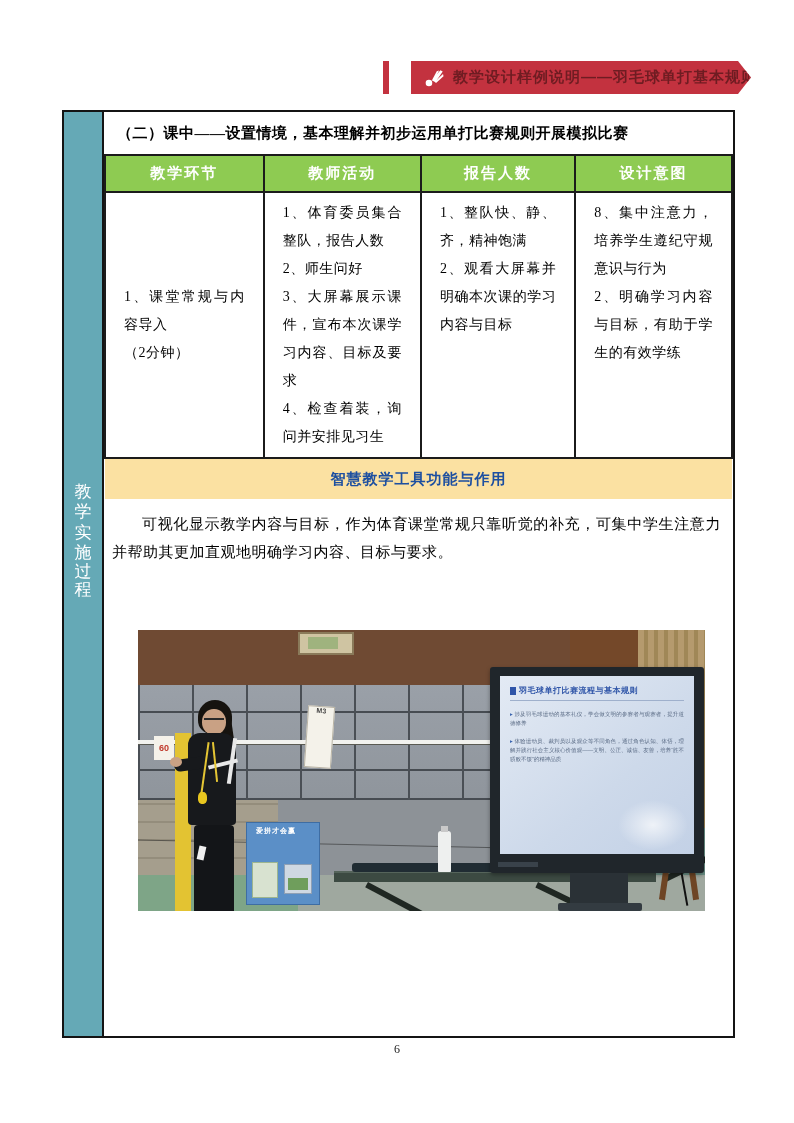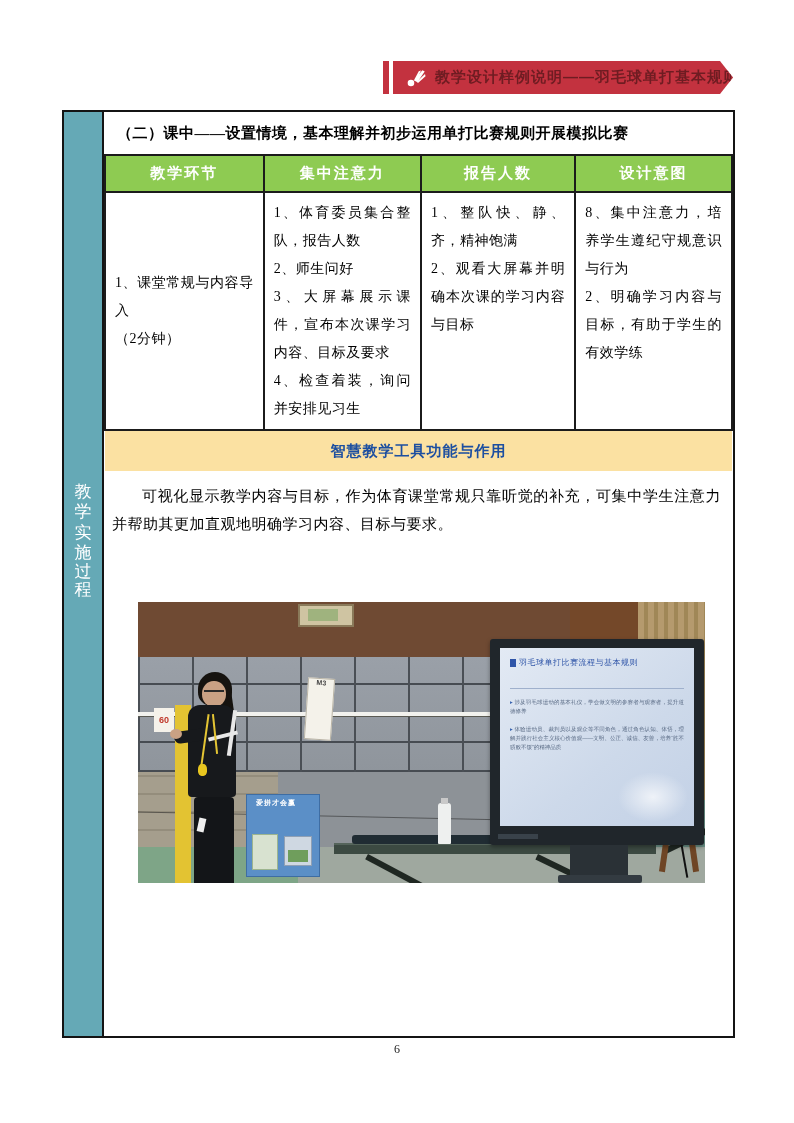--- a/index.html
+++ b/index.html
@@ -11,21 +11,21 @@
     color: #000;
     overflow: hidden;
   }
 
   
   .banner-bar {
     position: absolute; left: 383px; top: 61px;
     width: 6px; height: 33px; background: #c3323f;
   }
   .banner {
-    position: absolute; left: 393px; top: 61px;
+    position: absolute; left: 411px; top: 61px;
     width: 340px; height: 33px;
     background: #c3323f;
     clip-path: polygon(0 0, calc(100% - 13px) 0, 100% 50%, calc(100% - 13px) 100%, 0 100%);
     display: flex; align-items: center;
     padding-left: 12px; gap: 8px;
   }
   .banner-title {
     font-family: "Liberation Sans", "DejaVu Sans", sans-serif;
     font-weight: bold; font-size: 15px; color: #6f1c22;
     letter-spacing: 1px; white-space: nowrap;
@@ -61,21 +61,21 @@
     border-top: none; border-left: none; border-right: none;
     height: 43px; font-weight: bold; font-size: 15px;
     padding-left: 12px; letter-spacing: 0.5px;
   }
   table.lesson tr.head-row th {
     height: 37px; background: #8ecb52; color: #ffffff;
     font-weight: bold; font-size: 15px; letter-spacing: 2px;
   }
   table.lesson tr.body-row td {
     height: 238px; vertical-align: top;
-    padding: 6px 9px; font-size: 14px; line-height: 28px;
+    padding: 6px 18px; font-size: 14px; line-height: 28px;
     white-space: pre-line; text-align: justify;
     letter-spacing: 0.5px;
   }
   table.lesson tr.body-row td.stage-cell { vertical-align: middle; }
   table.lesson tr.tool-row td {
     border-left: none; border-right: none; border-bottom: none;
     height: 41px; background: #fbe1a2;
     color: #1d4fa0; font-weight: bold; font-size: 15px;
     text-align: center; letter-spacing: 1px;
   }
@@ -173,22 +173,22 @@
   .bench-leg1 { left:524px; top:226px; width:6px; height:44px; background:#6e4525; transform:rotate(8deg); }
   .bench-leg2 { left:552px; top:226px; width:6px; height:44px; background:#6e4525; transform:rotate(-8deg); }
   .cable { left:544px; top:226px; width:2px; height:50px; background:#111; transform:rotate(-10deg); }
   
   .screen-bezel { left:352px; top:37px; width:214px; height:206px; background:#20262b; border-radius:3px;
     box-shadow: 0 2px 4px rgba(0,0,0,.35); }
   .screen-slide { left:362px; top:46px; width:194px; height:178px;
     background: linear-gradient(140deg, #e3eaf4 0%, #cdd9ea 60%, #c3d1e6 100%);
     overflow:hidden; padding:9px 10px; font-family:"Liberation Sans", sans-serif; }
   .slide-title { display:flex; align-items:center; gap:3px;
-    color:#2f55a8; font-weight:normal; font-size:8px; letter-spacing:0.5px;
-    border-bottom:1px solid #9fb0cc; padding-bottom:20px; }
+    color:#2f55a8; font-weight:bold; font-size:8px; letter-spacing:0.5px;
+    border-bottom:1px solid #9fb0cc; padding-bottom:4px; }
   .slide-title-icon { width:6px; height:8px; background:#2f55a8; flex:0 0 auto; }
   .slide-bullet { margin-top:9px; font-size:5.5px; line-height:9px; color:#5a6b85; text-align:justify; }
   .slide-bullet::before { content:"▸ "; color:#3d66b0; }
   .slide-glare { left:480px; top:170px; width:70px; height:50px; border-radius:50%;
     background: radial-gradient(closest-side, rgba(255,255,255,.7), rgba(255,255,255,0)); }
   .screen-btn { left:360px; top:232px; width:40px; height:5px; background:#39424a; }
   .stand-neck { left:432px; top:243px; width:58px; height:32px; background:#2a3136; }
   .stand-base { left:420px; top:273px; width:84px; height:8px; background:#333b41; border-radius:2px; }
 
   
@@ -225,21 +225,21 @@
           <col style="width:25.1%">
           <col style="width:24.6%">
           <col style="width:25%">
         </colgroup>
       <tbody>
           <tr class="title-row">
         <td colspan="4">（二）课中——设置情境，基本理解并初步运用单打比赛规则开展模拟比赛</td>
       </tr>
       <tr class="head-row">
         <th>教学环节</th>
-        <th>集中注意力</th>
+        <th>教师活动</th>
         <th>报告人数</th>
         <th>设计意图</th>
       </tr>
       <tr class="body-row">
         <td class="stage-cell">1、课堂常规与内容导入
 （2分钟）</td>
         <td>1、体育委员集合整队，报告人数
 2、师生问好
 3、大屏幕展示课件，宣布本次课学习内容、目标及要求
 4、检查着装，询问并安排见习生</td>

